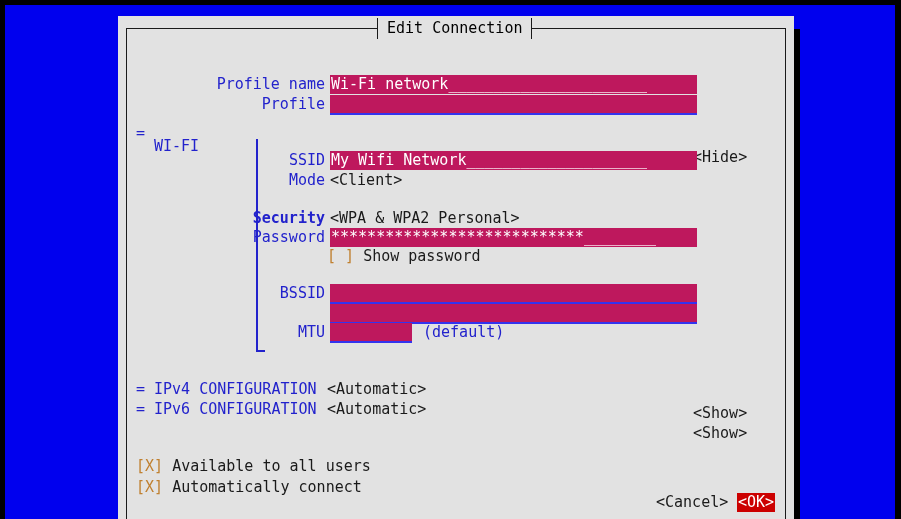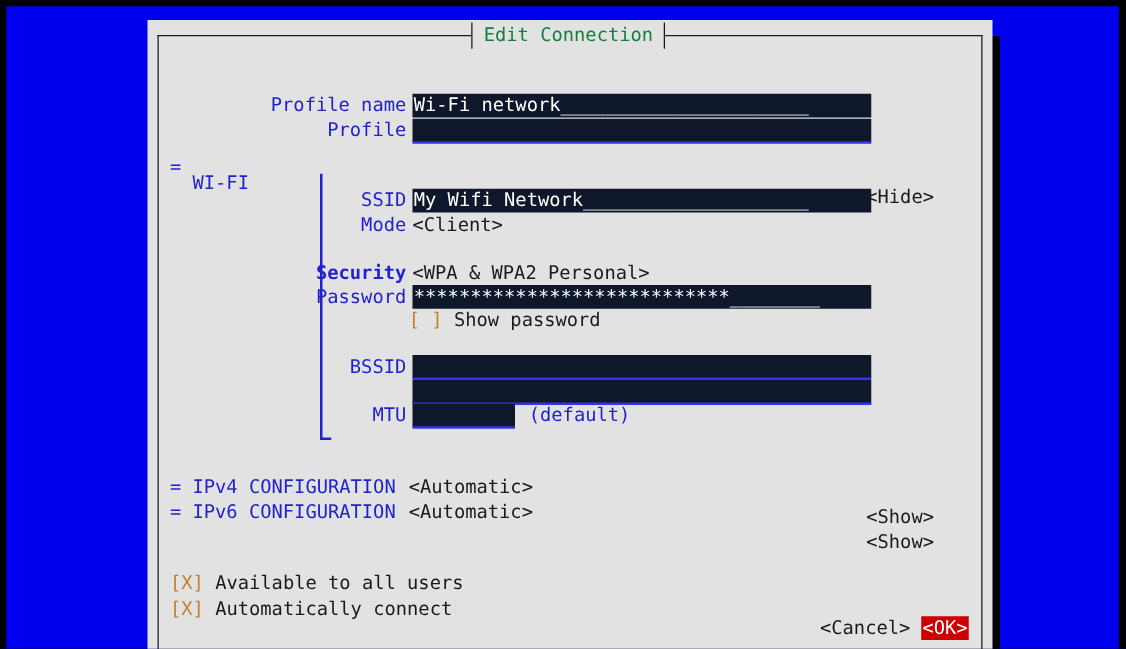--- a/index.html
+++ b/index.html
@@ -79,21 +79,21 @@
     align-items: center;
     background: #e2e2e2;
     padding: 0 0px;
   }
   .title-bar-sep {
     display: inline-block;
     width: 1px; height: 21px;
     background: #1a1a1a;
   }
   #title-text {
-    color: #15803d;
+    color: #000000;
     padding: 0 9px;
     white-space: pre;
     font-size: 15px;
   }
 
   
   .row {
     position: absolute;
     white-space: pre;
   }
@@ -105,21 +105,21 @@
   .rlabel {
     position: absolute;
     text-align: right;
     white-space: pre;
     color: #2222cc;
   }
 
   
   .field {
     position: absolute;
-    background: #0f172a;
+    background: #be185d;
     color: #ffffff;
     white-space: pre;
     overflow: hidden;
     box-sizing: border-box;
     height: 19px;
     padding-left: 1px;
   }
   .field-underline {
     position: absolute;
     height: 2px;

